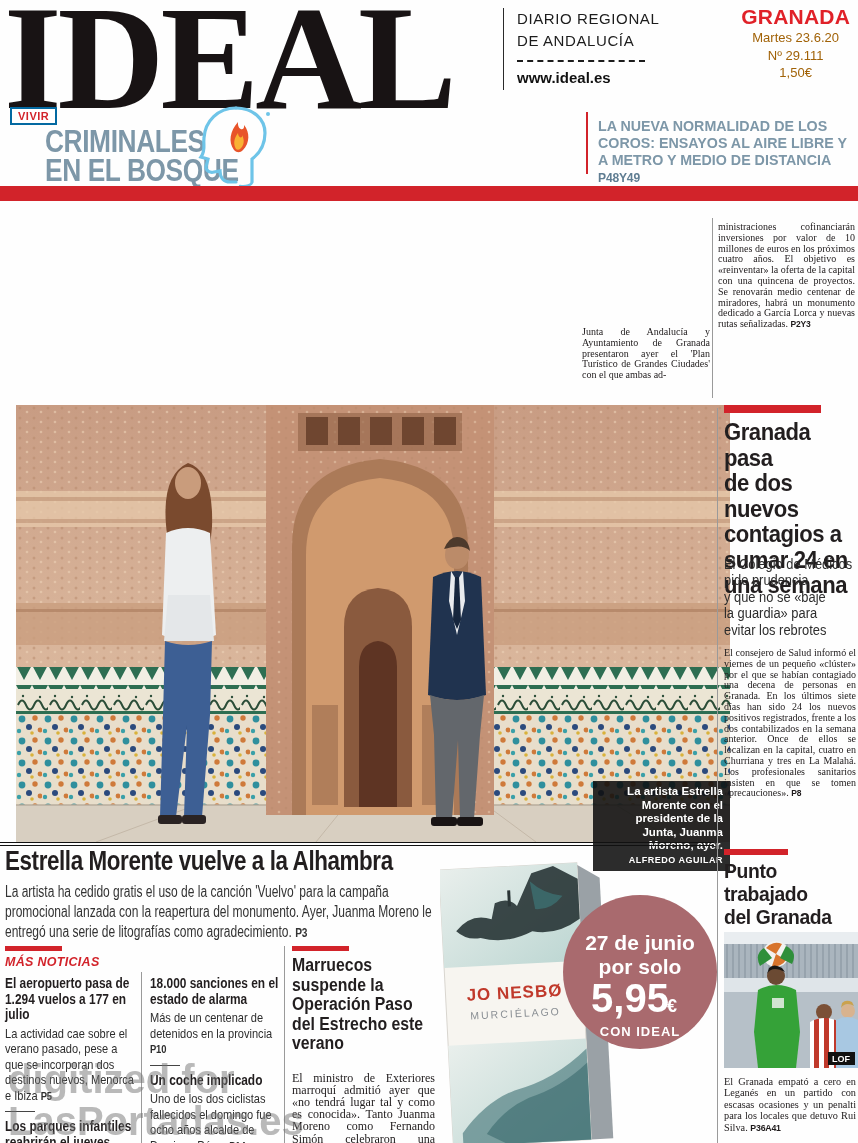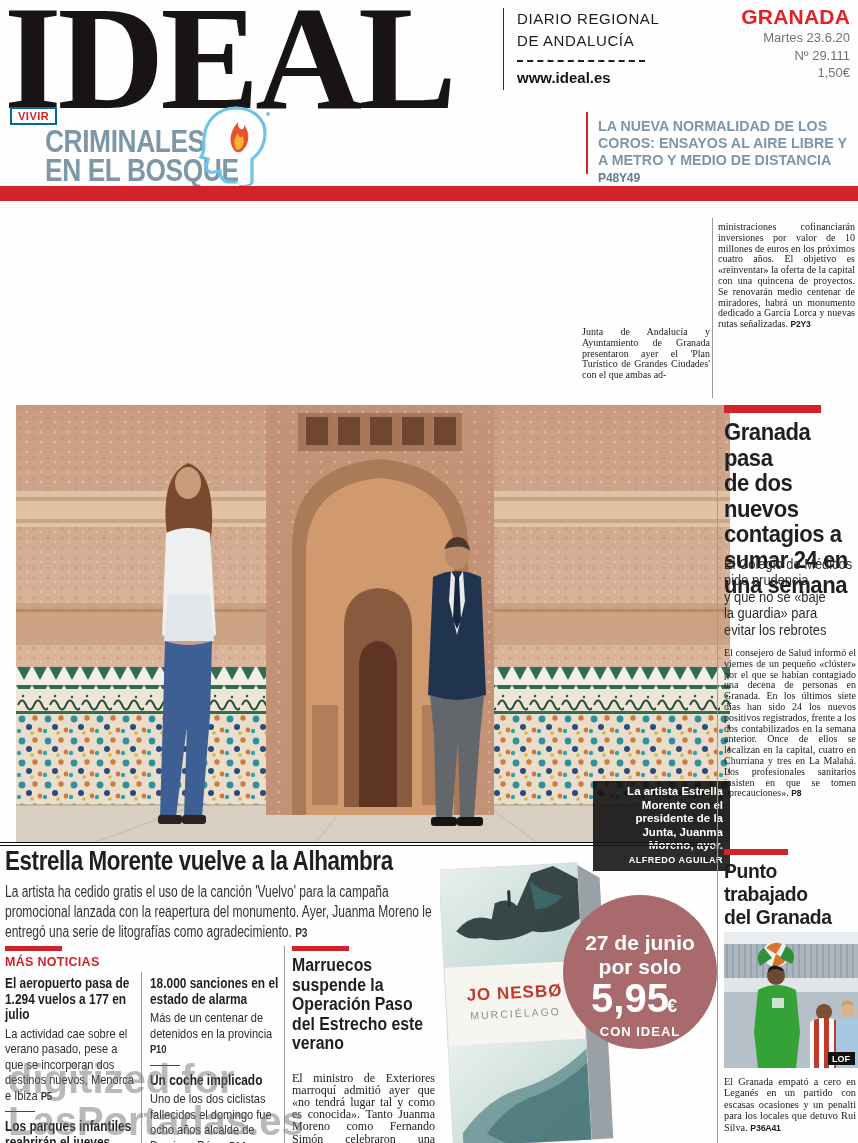--- a/index.html
+++ b/index.html
@@ -14,21 +14,21 @@
   .cx75{transform:scaleX(.75);transform-origin:0 0;width:133%;}
   .prel{white-space:pre-line;}
   .ref{font-family:"Liberation Sans",sans-serif;font-weight:bold;font-size:.85em;letter-spacing:-.2px;}
   
   .logo{font-family:"Liberation Serif",serif;font-weight:bold;font-size:148px;line-height:.68;
         letter-spacing:-4px;color:#181314;}
   .mast-tag{font-family:Liberation Sans, sans-serif;font-size:15px;letter-spacing:.6px;line-height:1.45;color:#1c1c1c;}
   .mast-dash{width:128px;border-top:2px dashed #1c1c1c;}
   .mast-web{font-weight:bold;font-size:15px;color:#111;}
   .edition{font-weight:bold;font-size:21px;color:#e02128;letter-spacing:.2px;}
-  .dateline{font-size:13px;color:#737373;line-height:1.35;text-align:right;}
+  .dateline{font-size:13px;color:#a16207;line-height:1.35;text-align:center;}
   .vline{width:1px;background:#2a2a2a;}
   
   .badge{border:2px solid #0369a1;color:#d2232a;font-weight:bold;font-size:11px;
          padding:1px 6px;letter-spacing:.5px;background:#fff;}
   .steel-big{color:#7d97a8;font-weight:bold;font-size:31px;line-height:.95;letter-spacing:-.5px;}
   .teaser-sum{color:#3f4347;font-weight:bold;font-size:12.5px;line-height:1.14;}
   .steel-med{color:#7d97a8;font-weight:bold;font-size:15.5px;line-height:1.1;}
   .redbar{background:#d2232a;}
   
   .headline-xl{font-weight:bold;font-size:50px;line-height:56px;letter-spacing:-1.5px;color:#221e1f;}
@@ -36,21 +36,21 @@
   .body-serif{font-family:"Liberation Serif",serif;font-size:10px;line-height:10.8px;
               text-align:justify;color:#1e1a1b;}
   
   .headline-side{font-weight:bold;font-size:24px;line-height:25.5px;letter-spacing:-.5px;color:#221e1f;}
   .subhead-side{font-size:14px;line-height:16.4px;color:#2d2d2d;}
   .headline-sport{font-weight:bold;font-size:21px;line-height:23px;letter-spacing:-.4px;color:#221e1f;}
   
   .headline-lg{font-weight:bold;font-size:28px;line-height:30px;letter-spacing:-.5px;color:#221e1f;}
   .standfirst{font-size:16px;line-height:20px;color:#333;}
   
-  .mn-label{color:#d2232a;font-weight:bold;font-size:12.5px;letter-spacing:.3px;}
+  .mn-label{color:#d2232a;font-weight:bold;font-size:12.5px;letter-spacing:.3px;font-style:italic;}
   .mn-h{font-weight:bold;font-size:14px;line-height:15.5px;color:#221e1f;}
   .mn-b{font-size:13px;line-height:15.5px;color:#2d2d2d;}
   .mn-rule{border-top:1px solid #444;width:30px;margin:7px 0;}
   .col-div{width:1px;background:#9a9a9a;}
   
   .caption{background:rgba(15,15,15,.88);color:#fff;font-weight:bold;font-size:11.5px;
            line-height:13.5px;text-align:right;padding:4px 7px;}
   .caption .credit{font-size:9px;letter-spacing:.5px;}
   .photo-rule{border-top:1px solid #111;border-bottom:1px solid #111;height:2px;}
   .watermark{color:rgba(115,115,115,.5);font-weight:bold;font-size:40px;line-height:42px;}

